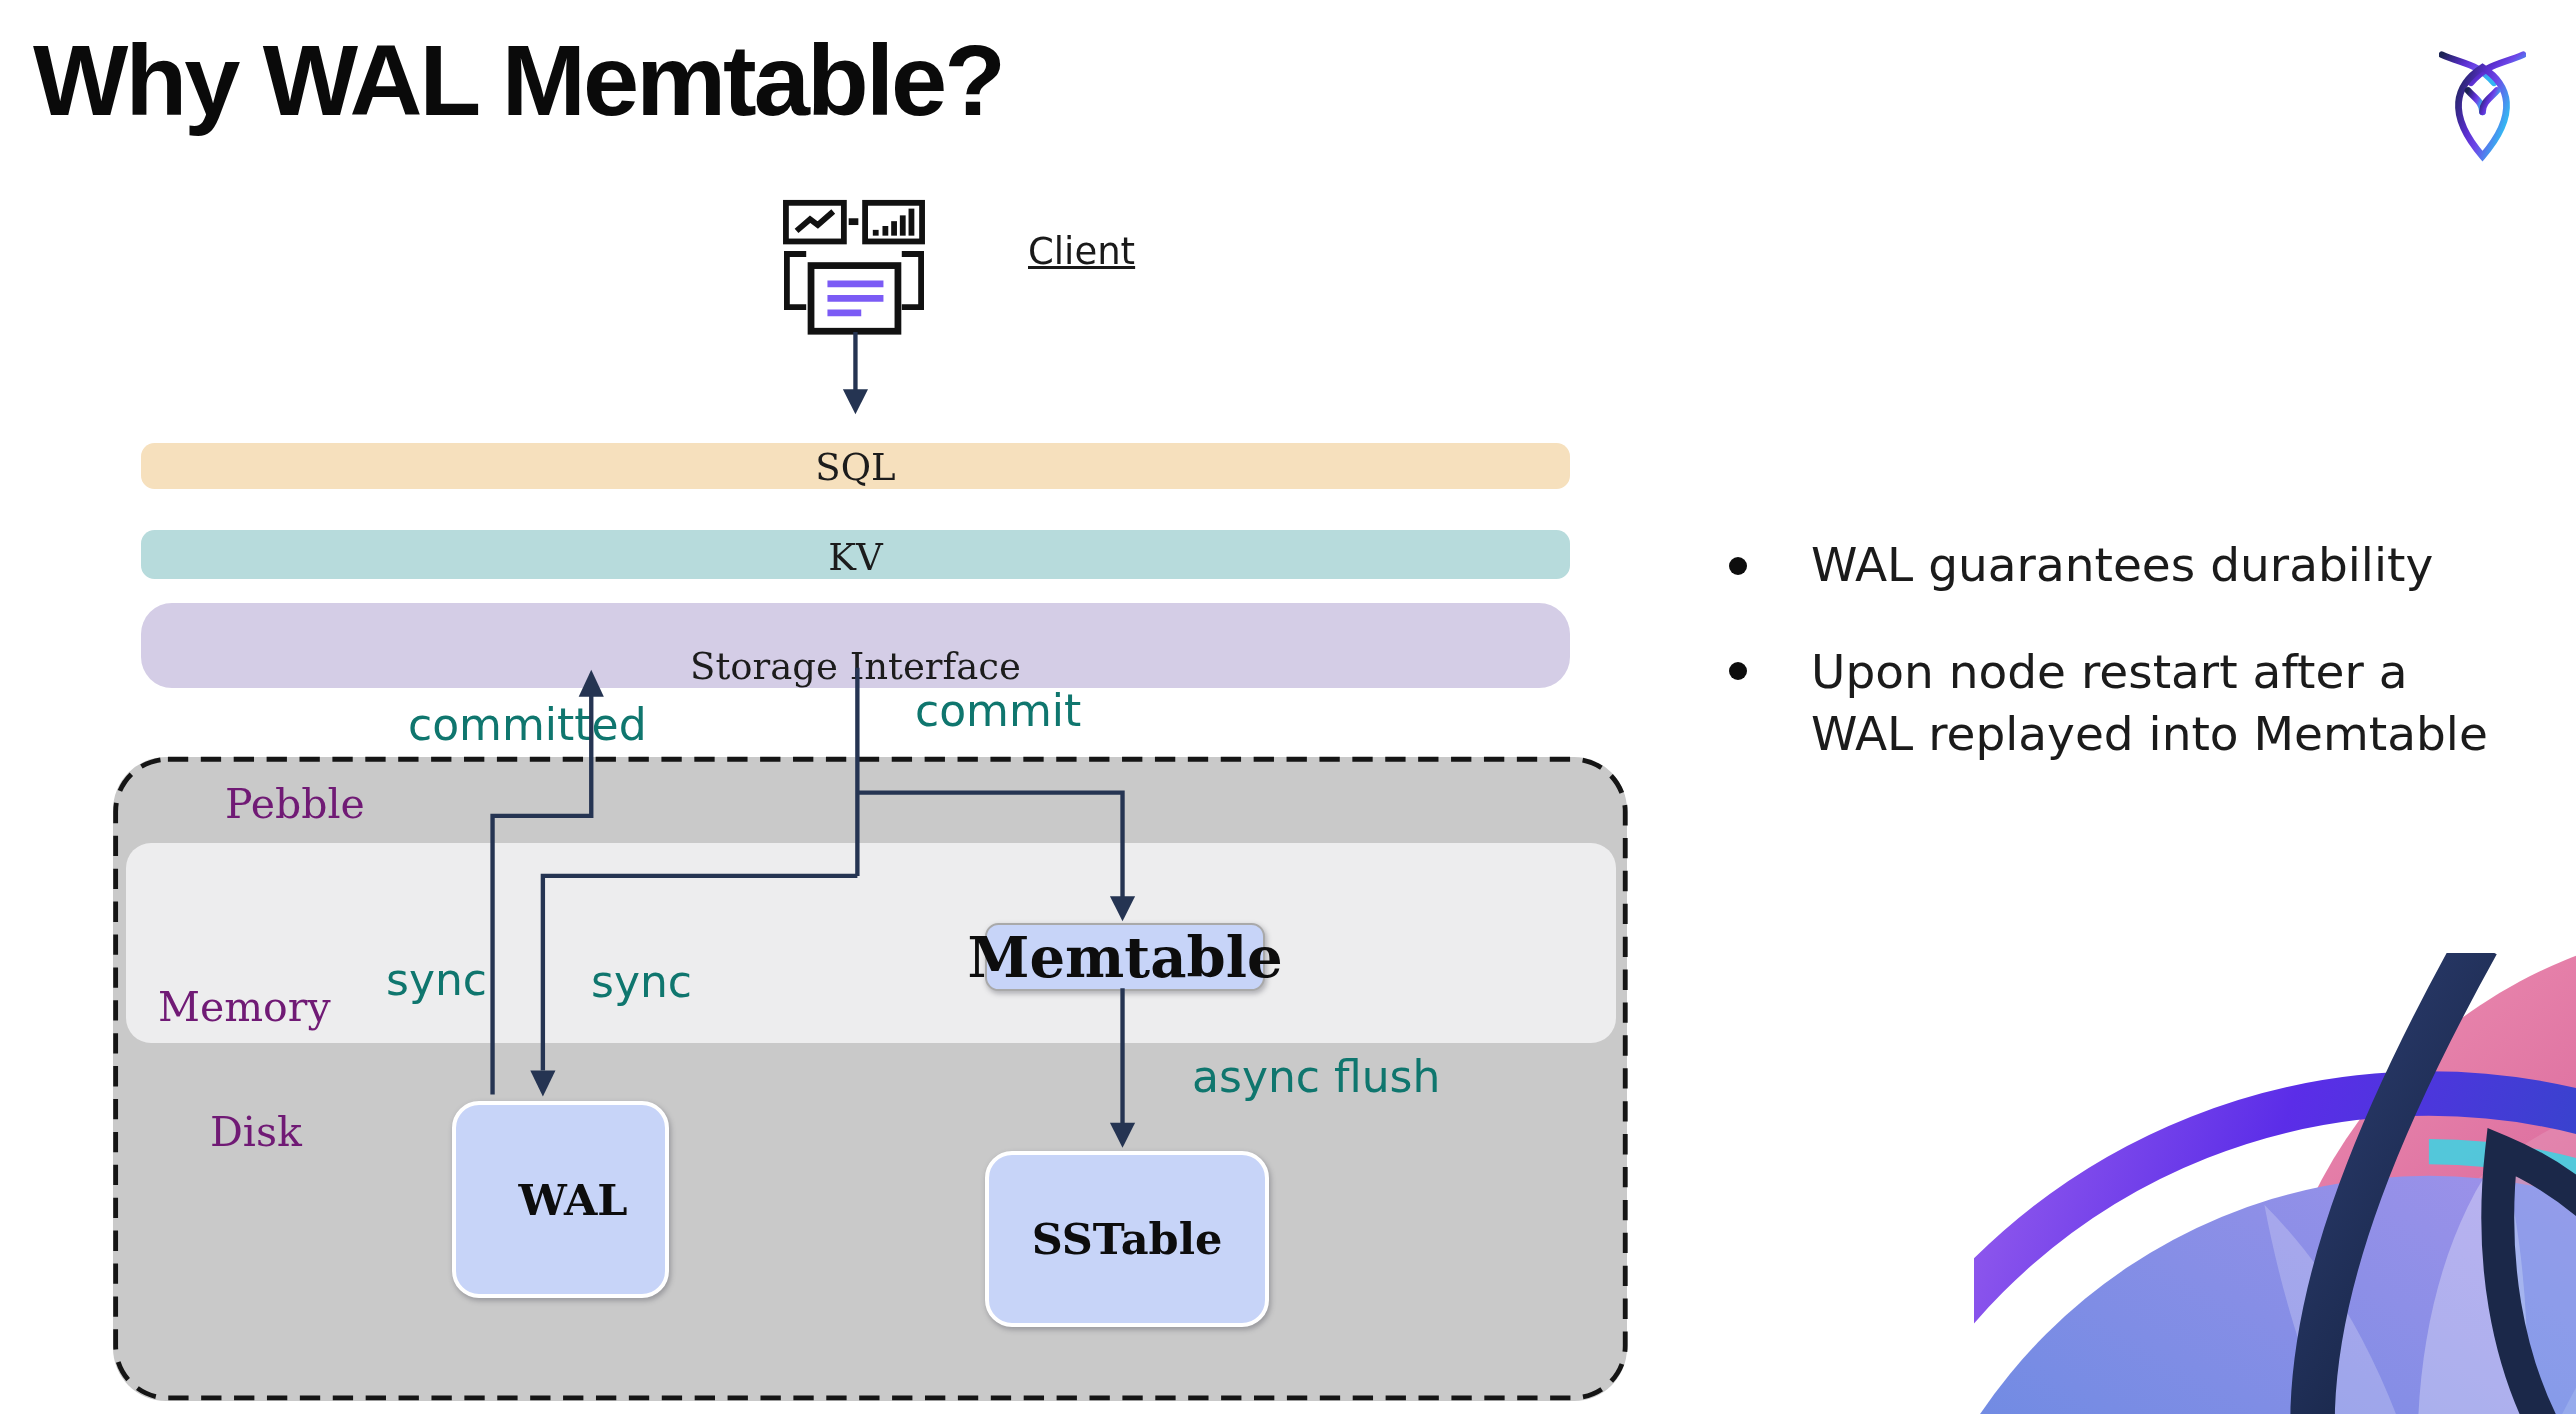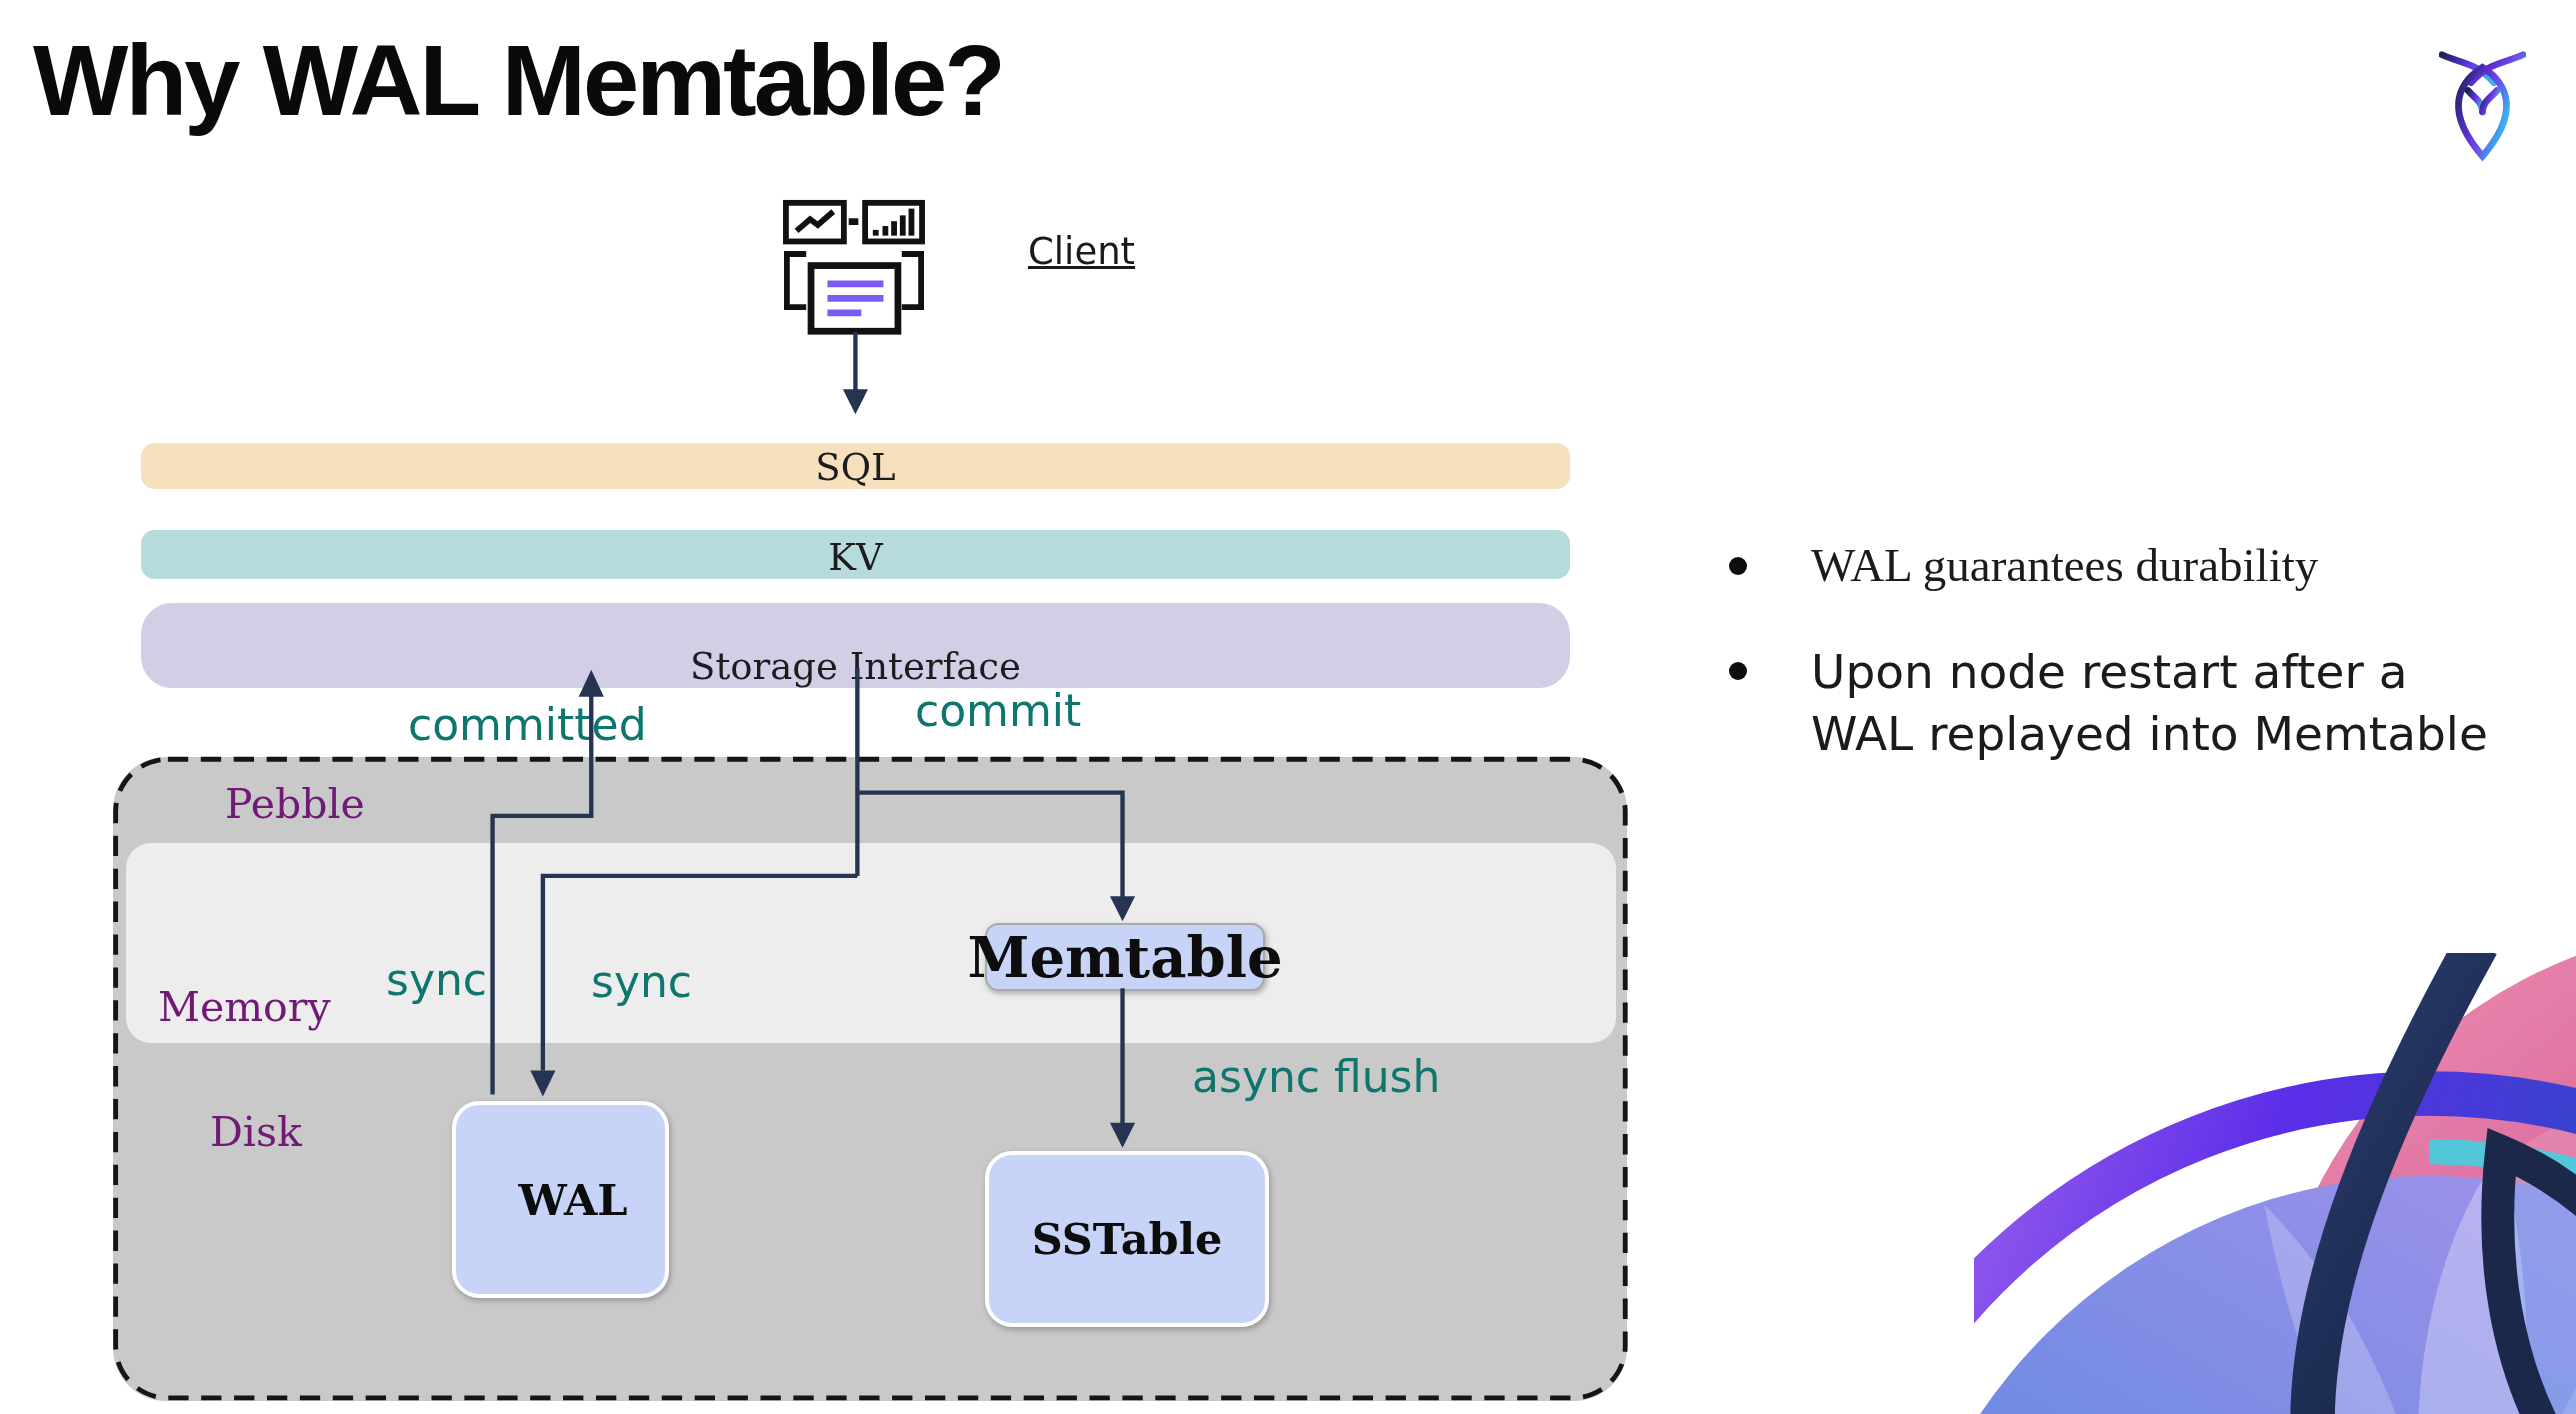--- a/index.html
+++ b/index.html
@@ -37,21 +37,21 @@
   .lbl-sync-right{left:591px;top:956px;}
   .lbl-async{left:1192px;top:1051px;}
   .lbl-client{left:1028px;top:230px;font-size:37px;color:#1a1a1a;text-decoration:underline;}
   
   .overlay{left:0;top:0;width:2576px;height:1415px;pointer-events:none;z-index:5;}
   
   .bullet-dot{width:18.4px;height:18.4px;border-radius:50%;background:#0d0d0d;}
   .dot1{left:1729px;top:557px;}
   .dot2{left:1729px;top:662px;}
   .bullet-text{left:1811px;font-size:47px;line-height:62px;color:#1b1b1b;white-space:nowrap;}
-  .bt1{top:534px;font-family:Liberation Serif, serif;}
+  .bt1{top:534px;}
   .bt2{top:641px;}
   .client-icon{left:779px;top:198px;}
   .logo{left:2439px;top:48px;}
   .flourish{left:1974px;top:953px;}
 </style>
 </head>
 <body>
 
 <div class="slide">
 

